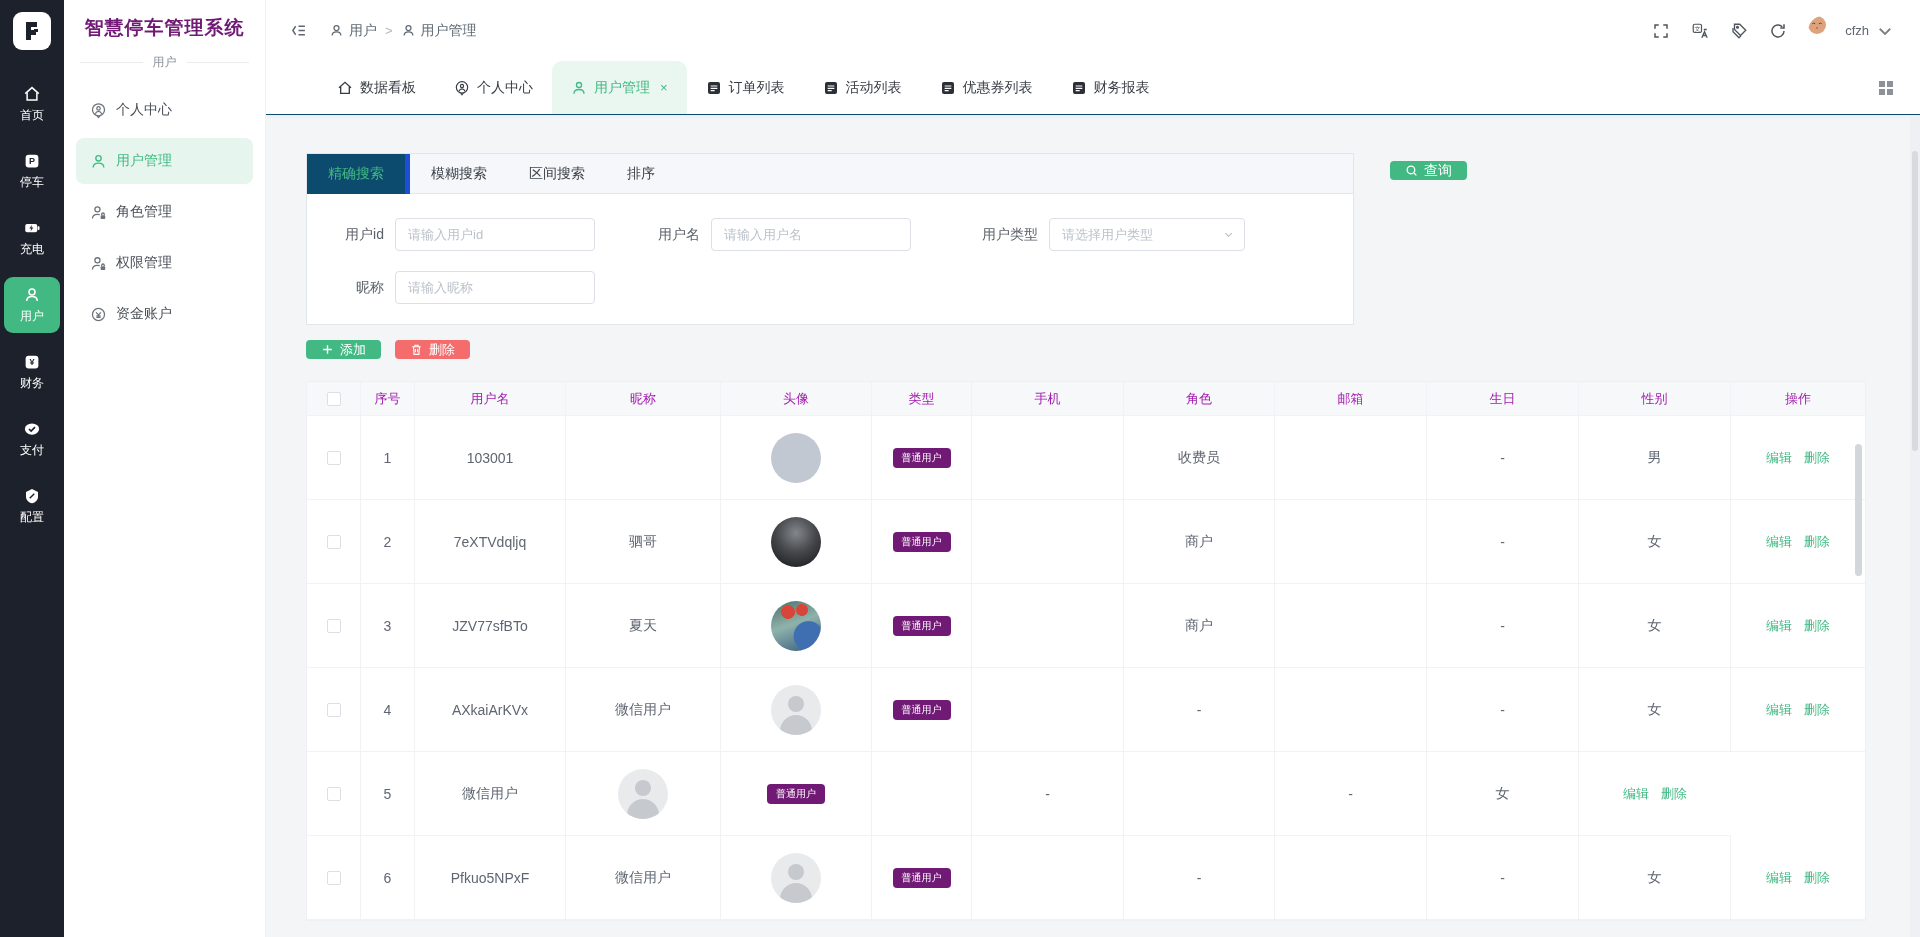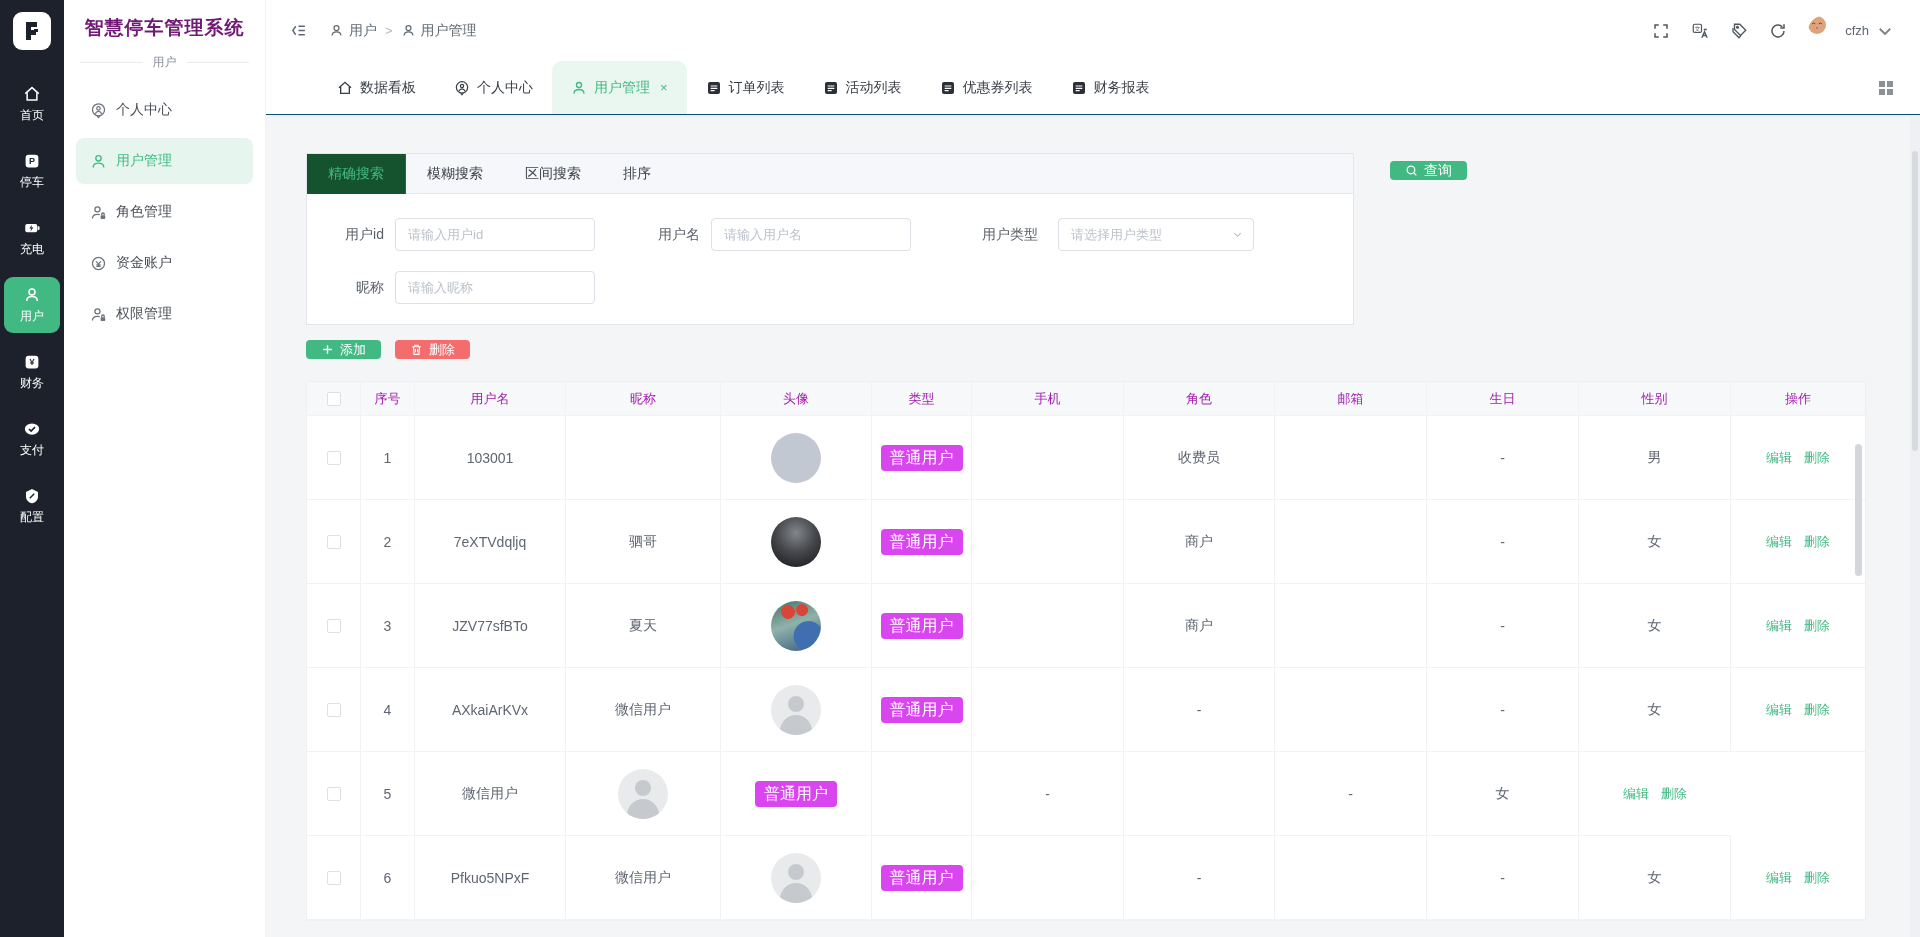--- a/index.html
+++ b/index.html
@@ -52,46 +52,46 @@
   .tab .close-x { font-size:13px; color:#42b983; margin-left:3px; }
   .tabbar-grid { margin-left:auto; margin-right:26px; align-self:center; display:flex; cursor:pointer; }
 
   
   .content { flex:1; padding:38px 0 0 40px; position:relative; }
 
   .search-row { display:flex; align-items:flex-start; }
   .search-card { width:1048px; background:#fff; border:1px solid #e2e5ea; }
   .search-tabs { display:flex; background:#f5f7fa; border-bottom:1px solid #e4e7ed; height:40px; }
   .search-tab { padding:0 21px; line-height:39px; font-size:14px; color:#3e434b; cursor:pointer; }
-  .search-tab.active { background:#14532d; color:#42b983; border-right:1px solid #1d4ed8; margin-bottom:-1px; }
+  .search-tab.active { background:#0c4a6e; color:#42b983; border-right:5px solid #1d4ed8; margin-bottom:-1px; }
   .search-form { padding:24px 0 16px; }
   .form-line { display:flex; margin-bottom:20px; }
   .fgroup { display:flex; align-items:center; }
   .flabel { font-size:14px; color:#5b6169; text-align:right; padding-right:11px; }
   .w1 { width:88px; } .w2 { width:70px; } .w3 { width:96px; }
   .f-input { width:200px; height:33px; border:1px solid #dcdfe6; border-radius:4px; padding:0 12px; font-size:13px; color:#606266; outline:none; background:#fff; font-family:inherit; }
   .f-input::placeholder { color:#bcc2cb; }
-  .f-select { width:196px; height:33px; border:1px solid #dcdfe6; border-radius:4px; padding:0 10px 0 12px; display:flex; align-items:center; justify-content:space-between; background:#fff; cursor:pointer;margin-left:9px; }
+  .f-select { width:196px; height:33px; border:1px solid #dcdfe6; border-radius:4px; padding:0 10px 0 12px; display:flex; align-items:center; justify-content:space-between; background:#fff; cursor:pointer; }
   .f-select .ph { font-size:13px; color:#bcc2cb; }
   .btn { border:none; display:inline-flex; align-items:center; justify-content:center; gap:6px; height:19px; border-radius:4px; color:#fff; font-size:13px; padding:0 15px; cursor:pointer; font-family:inherit; }
   .btn svg { width:13px; height:13px; }
   .btn-query { background:#42b983; margin-left:36px; margin-top:8px; font-size:14px; }
   .btn-add { background:#42b983; }
   .btn-del { background:#f56c6c; }
   .action-row { display:flex; gap:14px; margin-top:15px; }
 
   
   .table-wrap { width:1560px; margin-top:22px; background:#fff; border:1px solid #eef0f4; position:relative; }
   .trow { display:grid; grid-template-columns:54px 54px 151px 155px 151px 100px 152px 151px 152px 152px 152px 1fr; }
   .cell { display:flex; align-items:center; justify-content:center; border-right:1px solid #f0f2f5; border-bottom:1px solid #f0f2f5; min-width:0; }
   .trow .cell:last-child { border-right:none; }
   .thead .cell { height:34px; background:#f7f8fa; font-size:13px; color:#a21caf; }
   .tbody .cell { height:84px; font-size:14px; color:#5f6672; }
   .checkbox { width:14px; height:14px; border:1px solid #dcdfe6; border-radius:2px; background:#fff; cursor:pointer; }
-  .badge { background:#d946ef; color:#fff; font-size:16px; padding:5px 9px; border-radius:4px; line-height:1; }
+  .badge { background:#701a75; color:#fff; font-size:10px; padding:5px 9px; border-radius:4px; line-height:1; }
   .op-link { color:#42b983; font-size:13px; cursor:pointer; }
   .op-link + .op-link { margin-left:12px; }
   .avatar { width:50px; height:50px; border-radius:50%; position:relative; overflow:hidden; }
   .avatar[data-kind="plain"] { background:#c2c8d2; }
   .avatar[data-kind="photo-dark"] { background:radial-gradient(circle at 50% 32%, #83878c 0%, #47494d 45%, #131416 100%); }
   .avatar[data-kind="photo-festive"] { background:
       radial-gradient(circle at 34% 22%, #d8463a 0 13%, rgba(0,0,0,0) 14%),
       radial-gradient(circle at 62% 18%, #d8463a 0 11%, rgba(0,0,0,0) 12%),
       radial-gradient(circle at 75% 70%, #3f6fb0 0 28%, rgba(0,0,0,0) 30%),
       linear-gradient(160deg, #476e67 0%, #8fb3ab 45%, #35597e 100%); }
@@ -226,39 +226,39 @@
             <rect x="15" y="16" width="6.5" height="5" rx="1" fill="currentColor" stroke="none"></rect>
             <path d="M16.5 16 v-1.5 a1.8 1.8 0 0 1 3.6 0 V16"></path>
           </svg>
       </span>
       <span>角色管理</span>
     </div>
 
     <div class="snav-item">
       <span class="ico">
         <svg viewBox="0 0 24 24" fill="none" stroke="currentColor" stroke-width="1.8">
+            <circle cx="10.5" cy="7.5" r="3.6"></circle>
+            <path d="M3.5 20.5 c0-3.8 3-5.9 7-5.9 1.2 0 2.3.2 3.3.5"></path>
+            <rect x="15" y="16" width="6.5" height="5" rx="1" fill="currentColor" stroke="none"></rect>
+            <path d="M16.5 16 v-1.5 a1.8 1.8 0 0 1 3.6 0 V16"></path>
+          </svg>
+      </span>
+      <span>权限管理</span>
+    </div>
+
+    <div class="snav-item">
+      <span class="ico">
+        <svg viewBox="0 0 24 24" fill="none" stroke="currentColor" stroke-width="1.8">
             <circle cx="12" cy="12" r="8.5"></circle>
             <path d="M8.5 9 12 12.5 15.5 9"></path>
             <path d="M12 12.5 V17"></path>
             <path d="M9 13.8 h6 M9 16 h6"></path>
           </svg>
       </span>
       <span>资金账户</span>
-    </div>
-
-    <div class="snav-item">
-      <span class="ico">
-        <svg viewBox="0 0 24 24" fill="none" stroke="currentColor" stroke-width="1.8">
-            <circle cx="10.5" cy="7.5" r="3.6"></circle>
-            <path d="M3.5 20.5 c0-3.8 3-5.9 7-5.9 1.2 0 2.3.2 3.3.5"></path>
-            <rect x="15" y="16" width="6.5" height="5" rx="1" fill="currentColor" stroke="none"></rect>
-            <path d="M16.5 16 v-1.5 a1.8 1.8 0 0 1 3.6 0 V16"></path>
-          </svg>
-      </span>
-      <span>权限管理</span>
     </div>
   </aside>
 
   <div class="main">
 
     <header class="topbar">
       <span class="collapse-btn">
         <svg width="17" height="17" viewBox="0 0 24 24" fill="none" stroke="currentColor" stroke-width="2">
             <path d="M8 6 4 12 8 18"></path>
             <path d="M12 6 h9 M12 12 h9 M12 18 h9"></path>

